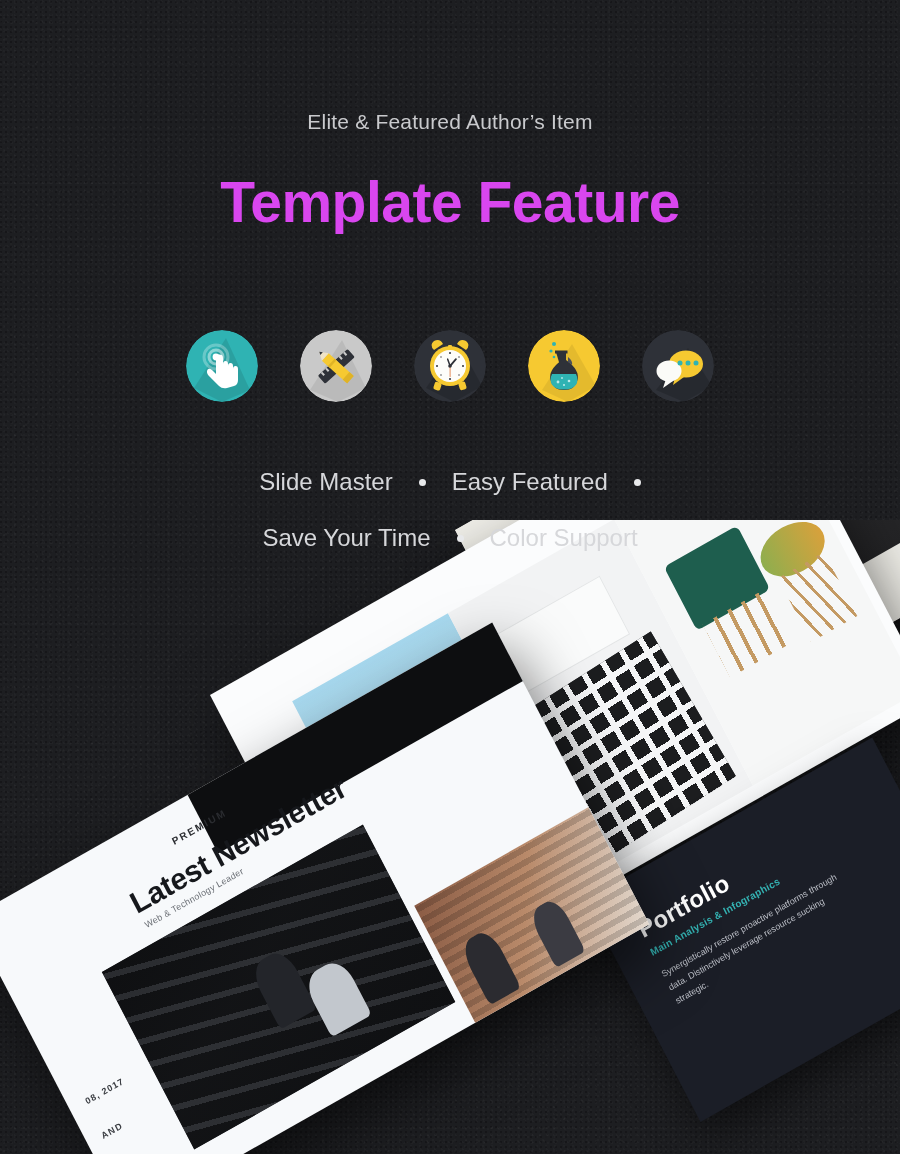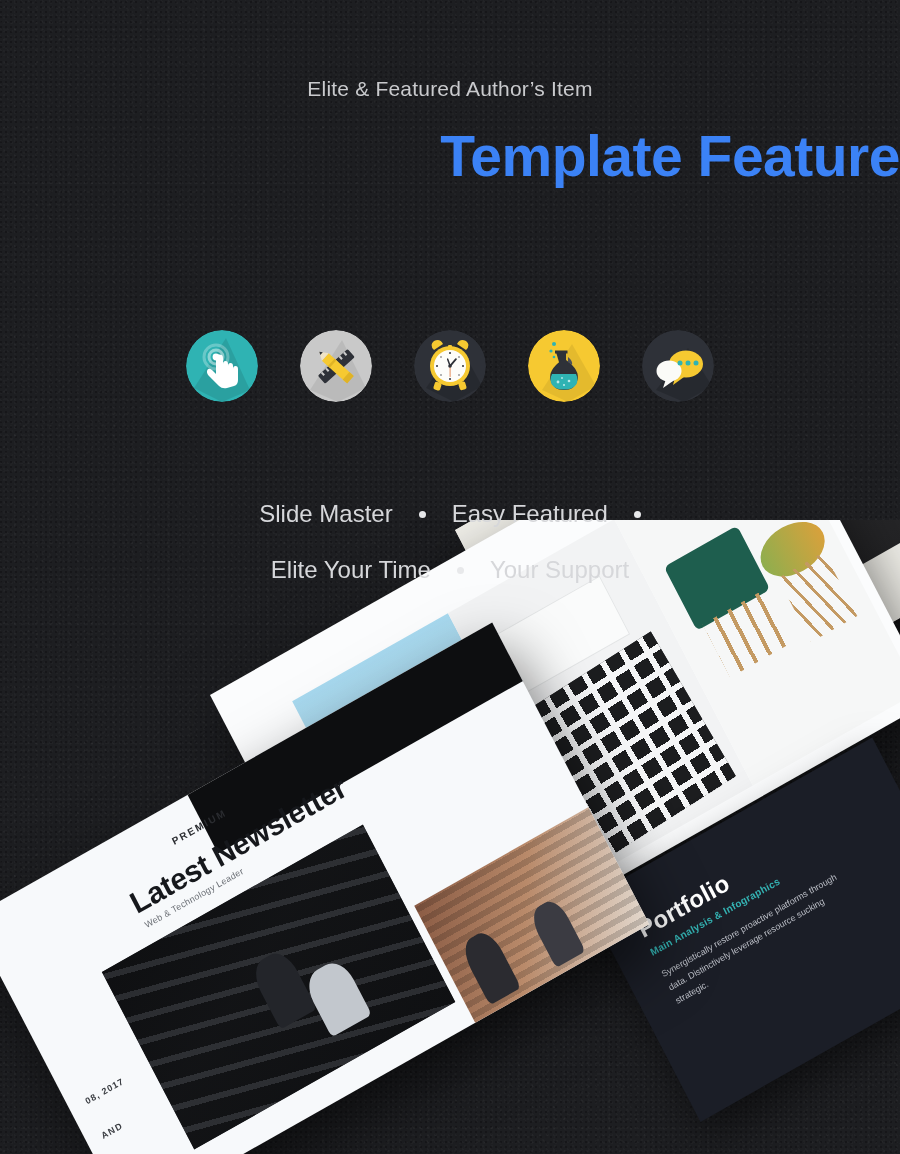--- a/index.html
+++ b/index.html
@@ -20,50 +20,49 @@
       radial-gradient(circle at 52% 92%, rgba(255,255,255,.018) 0 1px, transparent 1px),
       radial-gradient(circle at 23% 45%, rgba(0,0,0,.25) 0 1px, transparent 1px);
     background-size: 7px 7px, 11px 11px, 9px 9px, 13px 13px, 8px 8px, 5px 5px;
     pointer-events:none;
     z-index:1;
   }
 
   
   .header{ position:absolute; top:0; left:0; right:0; z-index:3; text-align:center; }
   .eyebrow{
-    margin-top:77px;
+    margin-top:110px;
     font-size:21px;
     letter-spacing:.2px;
     color:#c9cacd;
     font-weight:400;
   }
   .title{
-    margin-top:22px;
+    margin-top:35px;
     font-size:57px;
     font-weight:bold;
     letter-spacing:-.5px;
-    color:#3b82f6;
-    text-align:right;
+    color:#d946ef;
   }
 
   
   .icon-row{
     position:absolute; top:330px; left:0; right:0;
     display:flex; justify-content:center; gap:42px;
     z-index:3;
   }
   .icon-badge{
     width:72px; height:72px; border-radius:50%;
     position:relative; overflow:hidden;
     display:flex; align-items:center; justify-content:center;
   }
   .icon-badge svg{ width:72px; height:72px; display:block; }
 
   
-  .features{ position:absolute; top:468px; left:0; right:0; z-index:3; text-align:center;margin-top:32px; }
+  .features{ position:absolute; top:468px; left:0; right:0; z-index:3; text-align:center; }
   .feat-line{
     display:flex; align-items:center; justify-content:center;
     gap:26px;
     color:#d6d7da;
     font-size:24px;
     font-weight:400;
   }
   .feat-line + .feat-line{ margin-top:28px; }
   .feat-dot{
     width:7px; height:7px; border-radius:50%;
@@ -383,23 +382,23 @@
 </div>
 
 <div class="features">
   <div class="feat-line">
     <span>Slide Master</span>
     <span class="feat-dot"></span>
     <span>Easy Featured</span>
     <span class="feat-dot"></span>
   </div>
   <div class="feat-line">
-    <span>Elite Your Time</span>
+    <span>Save Your Time</span>
     <span class="feat-dot"></span>
-    <span>Your Support</span>
+    <span>Color Support</span>
   </div>
 </div>
 
 <div class="stage">
 
   <div class="slide slide-desk">
     <div class="desk-scene">
 
       <div class="desk-top"></div>
       <div class="desk-leg l1"></div>

